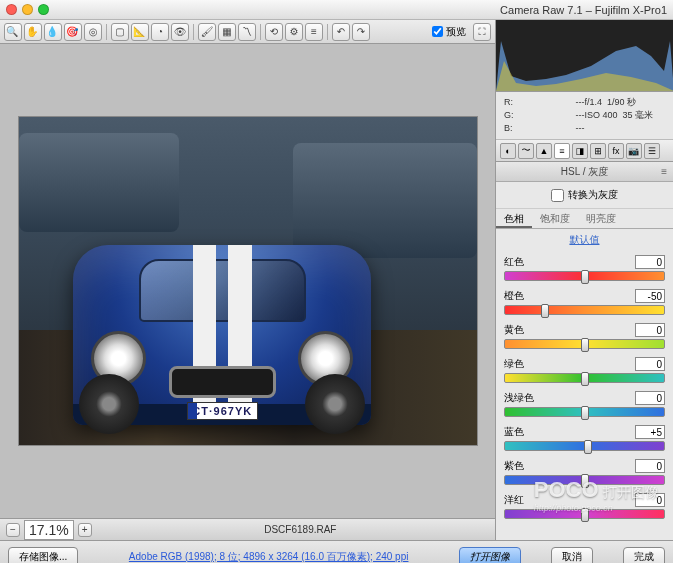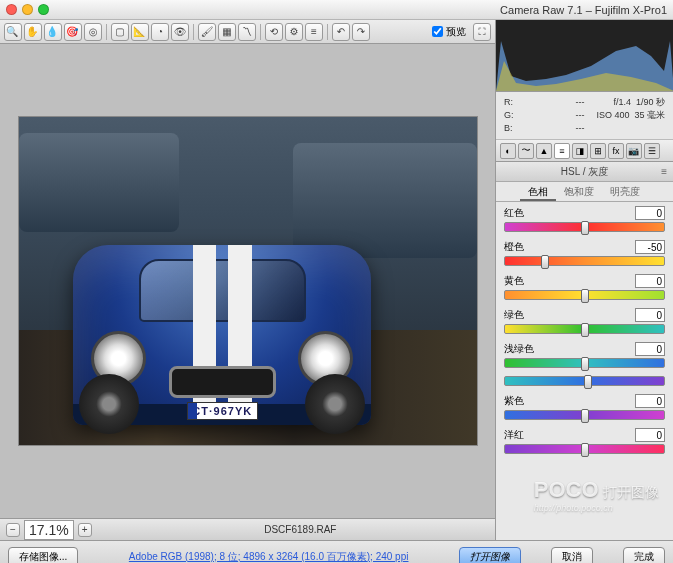--- a/index.html
+++ b/index.html
@@ -42,21 +42,21 @@
 .histo-curve { position:absolute; bottom:0; left:0; right:0; height:60px; }
 .meta-box { background:#e8e8e8; padding:4px 8px; font-size:9px; color:#333; border-bottom:1px solid #bbb; display:flex; }
 .meta-col { flex:1; }
 .meta-row { display:flex; justify-content:space-between; line-height:13px; }
 .tab-strip { height:22px; background:linear-gradient(#f0f0f0,#d8d8d8); border-bottom:1px solid #999; display:flex; align-items:center; padding:0 4px; gap:2px; }
 .tab-ico { width:16px; height:16px; border:1px solid #999; background:#ddd; border-radius:2px; cursor:pointer; display:flex; align-items:center; justify-content:center; font-size:9px; }
 .tab-ico.active { background:#fff; }
 .panel-title { height:20px; background:linear-gradient(#e8e8e8,#d0d0d0); border-bottom:1px solid #aaa; display:flex; align-items:center; justify-content:center; font-size:10px; color:#444; position:relative; }
 .panel-title::after { content:"≡"; position:absolute; right:6px; color:#666; }
 .grayscale-row { padding:6px; text-align:center; font-size:10px; border-bottom:1px solid #ccc; display:flex; align-items:center; justify-content:center; gap:4px; }
-.subtabs { height:20px; display:flex; border-bottom:1px solid #aaa; font-size:10px;padding-left:24px; }
+.subtabs { height:20px; display:flex; border-bottom:1px solid #aaa; font-size:10px; }
 .subtab { padding:3px 8px; color:#666; cursor:pointer; }
 .subtab.active { color:#000; border-bottom:2px solid #666; }
 .default-link { text-align:center; padding:4px; font-size:10px; color:#3a6aca; text-decoration:underline; cursor:pointer; }
 .sliders { padding:4px 8px; }
 .slider-row { margin-bottom:8px; }
 .slider-head { display:flex; justify-content:space-between; align-items:center; font-size:10px; margin-bottom:2px; }
 .slider-val { width:30px; height:14px; border:1px solid #888; background:#fff; text-align:right; padding:0 2px; font-size:10px; }
 .slider-track { height:10px; border-radius:2px; position:relative; border:1px solid #888; }
 .slider-thumb { position:absolute; top:-2px; width:8px; height:14px; background:linear-gradient(#fff,#ccc); border:1px solid #666; border-radius:2px; transform:translateX(-50%); cursor:pointer; }
 .bottom-row { height:32px; background:linear-gradient(#e8e8e8,#d0d0d0); border-top:1px solid #999; display:flex; align-items:center; padding:0 8px; font-size:10px;gap:12px; }
@@ -159,42 +159,47 @@
           </div>
         <div class="meta-row">
             <span>G:</span>
             <span>---</span>
           </div>
         <div class="meta-row">
             <span>B:</span>
             <span>---</span>
           </div>
       </div>
-      <div class="meta-col" style="text-align:right">
+      <div class="meta-col" style="text-align:left">
         <div><span>f/1.4</span>&nbsp;&nbsp;<span>1/90 秒</span></div>
         <div><span>ISO 400</span>&nbsp;&nbsp;<span>35 毫米</span></div>
       </div>
     </div>
     <div class="tab-strip">
       <div class="tab-ico">◐</div>
       <div class="tab-ico">〜</div>
       <div class="tab-ico">▲</div>
       <div class="tab-ico active">≡</div>
       <div class="tab-ico">◨</div>
       <div class="tab-ico">⊞</div>
       <div class="tab-ico">fx</div>
       <div class="tab-ico">📷</div>
       <div class="tab-ico">☰</div>
     </div>
     <div class="panel-title">HSL / 灰度</div>
+    <div class="grayscale-row">
+      <input type="checkbox" style="">
+      <span>转换为灰度</span>
+    </div>
     <div class="subtabs">
       <div class="subtab active">色相</div>
       <div class="subtab">饱和度</div>
       <div class="subtab">明亮度</div>
     </div>
+    <div class="default-link">默认值</div>
     <div class="sliders" id="sliders">
         <div class="slider-row">
           <div class="slider-head">
             <span>红色</span>
             <input class="slider-val" value="0" style="">
           </div>
           <div class="slider-track" style="background:linear-gradient(90deg,#d040d0,#ff3030,#ff9030)">
             <div class="slider-thumb" style="left:50%"></div>
           </div>
         </div>
@@ -228,20 +233,24 @@
         <div class="slider-row">
           <div class="slider-head">
             <span>浅绿色</span>
             <input class="slider-val" value="0" style="">
           </div>
           <div class="slider-track" style="background:linear-gradient(90deg,#30c030,#30c0c0,#3070e0)">
             <div class="slider-thumb" style="left:50%"></div>
           </div>
         </div>
         <div class="slider-row">
+          <div class="slider-head">
+            <span>蓝色</span>
+            <input class="slider-val" value="+5" style="">
+          </div>
           <div class="slider-track" style="background:linear-gradient(90deg,#30c0c0,#3070e0,#8040d0)">
             <div class="slider-thumb" style="left:52%"></div>
           </div>
         </div>
         <div class="slider-row">
           <div class="slider-head">
             <span>紫色</span>
             <input class="slider-val" value="0" style="">
           </div>
           <div class="slider-track" style="background:linear-gradient(90deg,#3070e0,#8040d0,#d040d0)">

